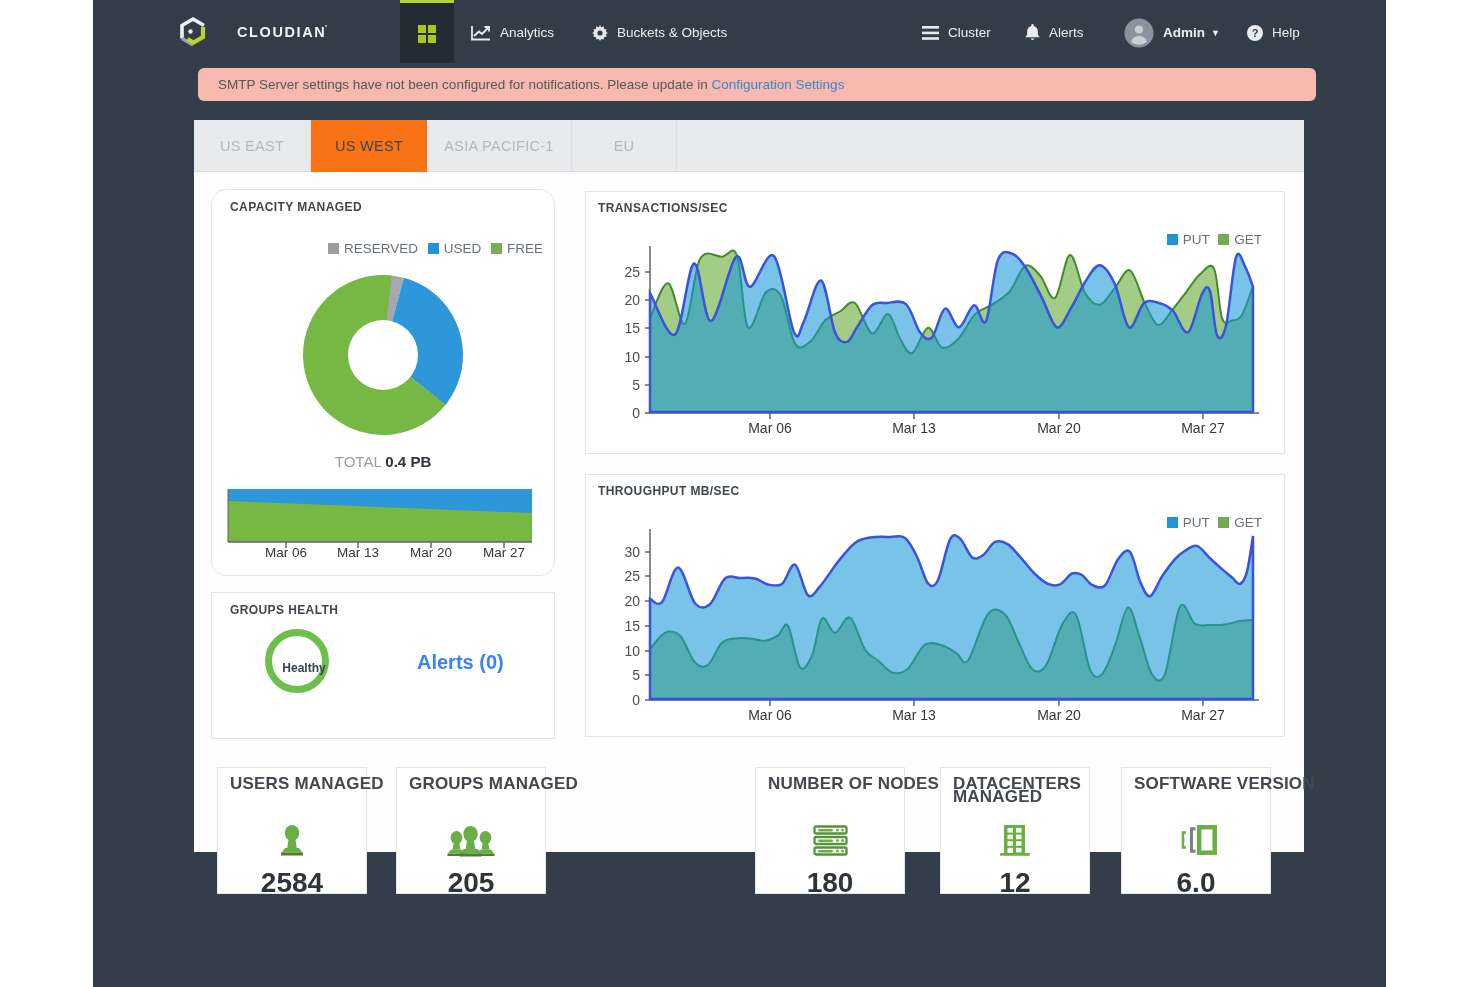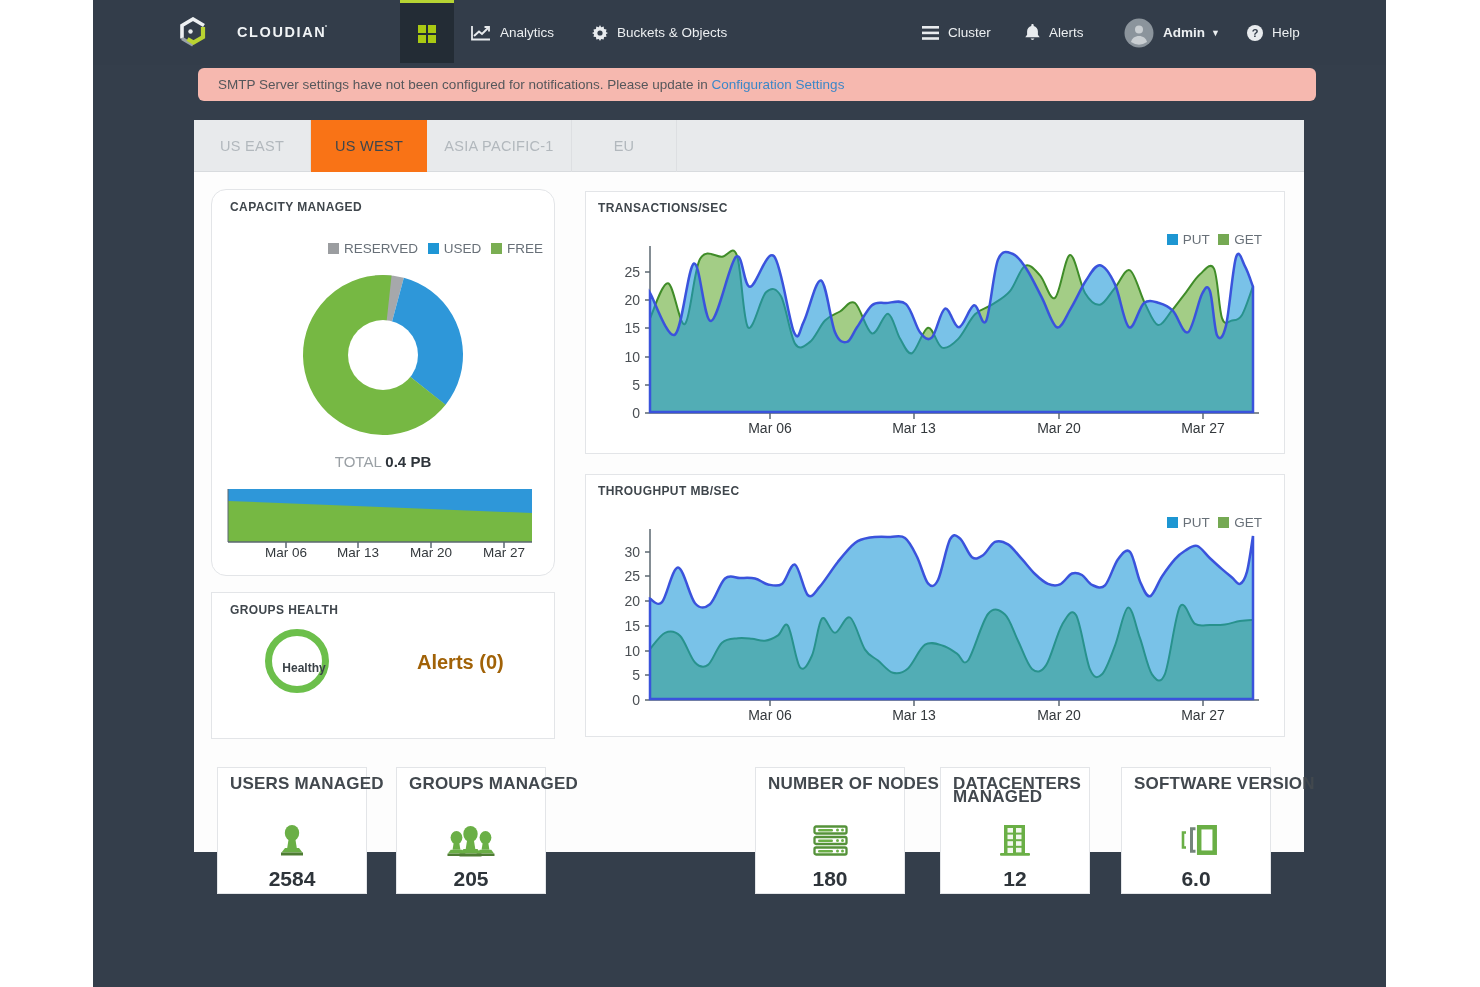--- a/index.html
+++ b/index.html
@@ -20,21 +20,21 @@
 .ctitle { position:absolute; left:18px; top:10px; font-size:12px; font-weight:bold; color:#3f464c; letter-spacing:0.4px; }
 
 #cap { left:17px; top:69px; width:344px; height:387px;border-radius:15px; }
 #cluster { left:17px; top:472px; width:344px; height:147px; }
 #txcard { left:391px; top:71px; width:700px; height:263px; }
 #thcard { left:391px; top:354px; width:700px; height:263px; }
 .legend { position:absolute; font-size:13.5px; color:#687078; }
 .sw { display:inline-block; width:11px; height:11px; margin:0 5px -1px 0; }
 .statcard { position:absolute; top:647px; width:150px; height:127px; background:#fff; border:1px solid #e3e5e8; }
 .stitle { position:absolute; left:12px; top:9px; font-size:17px; font-weight:bold; color:#42484e; letter-spacing:0.2px; line-height:13px; }
-.sval { position:absolute; left:0; width:100%; top:99px; text-align:center; font-size:21px; font-weight:bold; color:#2e343a; }
+.sval { position:absolute; left:0; width:100%; top:99px; text-align:center; font-size:28px; font-weight:bold; color:#2e343a; }
 .sicon { position:absolute; left:0; width:100%; top:54px; text-align:center; }
 </style></head>
 <body>
 <div id="app">
   <div id="nav">
     <div style="position:absolute;left:87px;top:17px;"><svg width="150" height="30" viewBox="0 0 150 30">
 <path d="M2 21.5 L2 8.5 L13 2 L24 8.5" fill="none" stroke="#eef1f3" stroke-width="3.6"></path>
 <path d="M2 21.5 L13 28" fill="none" stroke="#9aa2a9" stroke-width="3.4"></path>
 <path d="M23 10 L23 20 L13.5 25.5 L7.5 22" fill="none" stroke="#b9d331" stroke-width="4.2"></path>
 <circle cx="10.5" cy="14.5" r="2.2" fill="#e8ecee"></circle>
@@ -132,21 +132,21 @@
             <text x="204" y="71" text-anchor="middle" font-size="13.5" fill="#33383c">Mar 20</text>
             <line x1="277" y1="56" x2="277" y2="62" stroke="#5b6770" stroke-width="1.5"></line>
             <text x="277" y="71" text-anchor="middle" font-size="13.5" fill="#33383c">Mar 27</text>
           </svg>
         </div>
     </div>
     <div class="card" id="cluster">
       <div class="ctitle">GROUPS HEALTH</div>
       <div style="position:absolute;left:53px;top:36px;width:64px;height:64px;border-radius:50%;border:7px solid #6cbf4b;"></div>
       <div style="position:absolute;left:53px;top:36px;width:78px;height:78px;line-height:78px;text-align:center;font-size:12px;font-weight:bold;color:#3a4147;">Healthy</div>
-      <div style="position:absolute;left:205px;top:58px;font-size:20px;font-weight:bold;color:#a16207;">Alerts (0)</div>
+      <div style="position:absolute;left:205px;top:58px;font-size:20px;font-weight:bold;color:#3b82f6;">Alerts (0)</div>
     </div>
     <div class="card" id="txcard">
       <div class="ctitle" style="left:12px;top:9px">TRANSACTIONS/SEC</div>
       <div class="legend" style="right:22px;top:40px;"><span class="sw" style="background:#1d96d2"></span>PUT <span class="sw" style="background:#75a953;margin-left:5px"></span>GET</div>
       <svg width="700" height="263" style="position:absolute;left:0;top:0">
           <line x1="64" y1="54" x2="64" y2="221" stroke="#5b6770" stroke-width="1.5"></line>
           <line x1="64" y1="221" x2="673" y2="221" stroke="#5b6770" stroke-width="1.5"></line>
           <line x1="59" y1="221" x2="64" y2="221" stroke="#5b6770" stroke-width="1.5"></line>
           <text x="54" y="226" text-anchor="end" font-size="14" fill="#4a4f54">0</text>
           <line x1="59" y1="193" x2="64" y2="193" stroke="#5b6770" stroke-width="1.5"></line>

